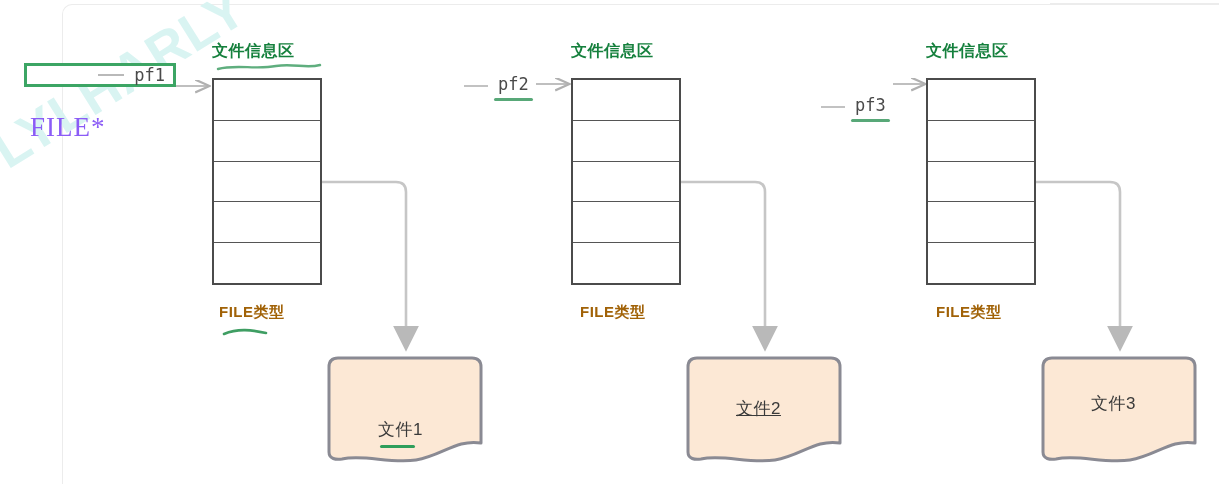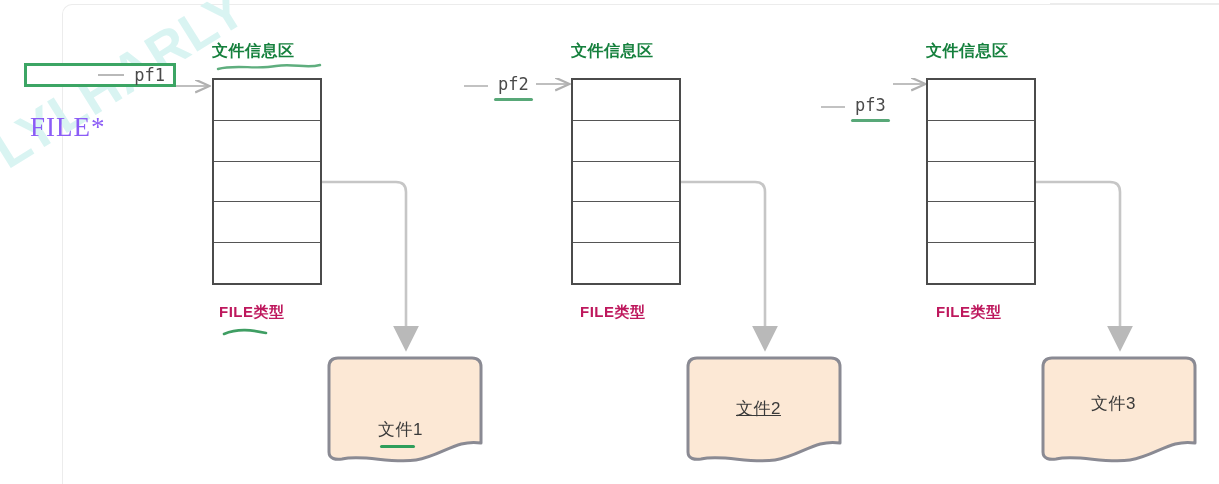--- a/index.html
+++ b/index.html
@@ -122,21 +122,21 @@
     font-size: 16px;
     font-weight: bold;
     color: #15803d;
     white-space: nowrap;
     letter-spacing: 0.5px;
   }
   .file-type-title {
     position: absolute;
     font-size: 15px;
     font-weight: bold;
-    color: #be185d;
+    color: #a16207;
     white-space: nowrap;
     letter-spacing: 0.5px;
   }
 
   
   .struct-table {
     position: absolute;
     box-sizing: border-box;
     border: 2px solid #4b4b4b;
     background: #ffffff;

